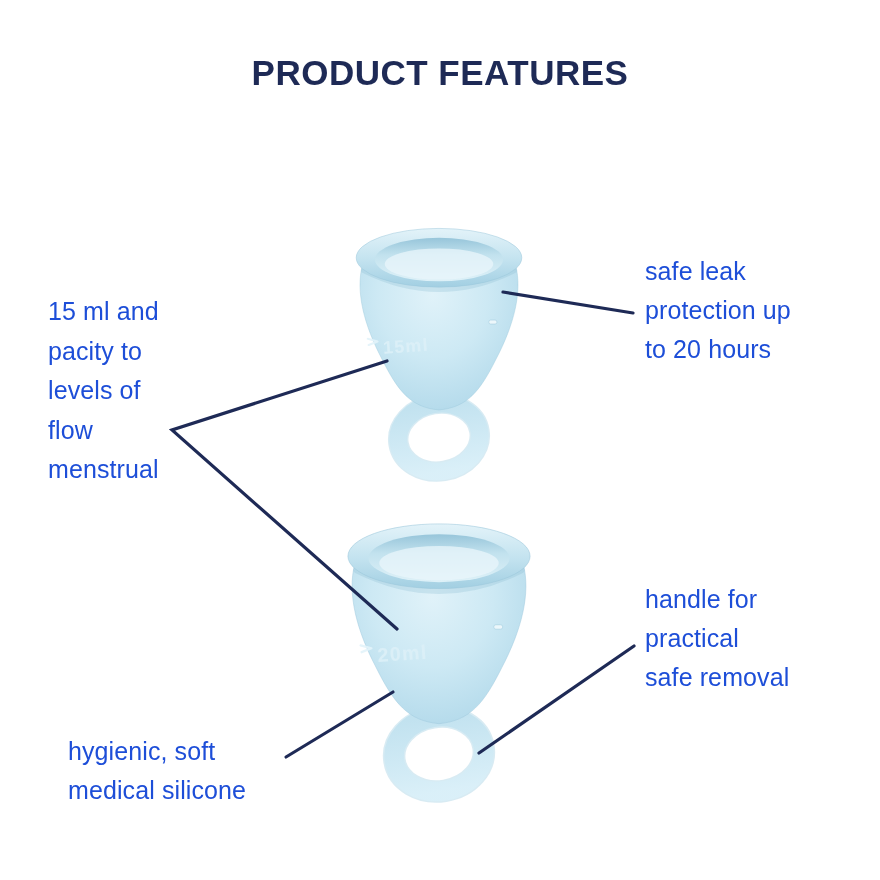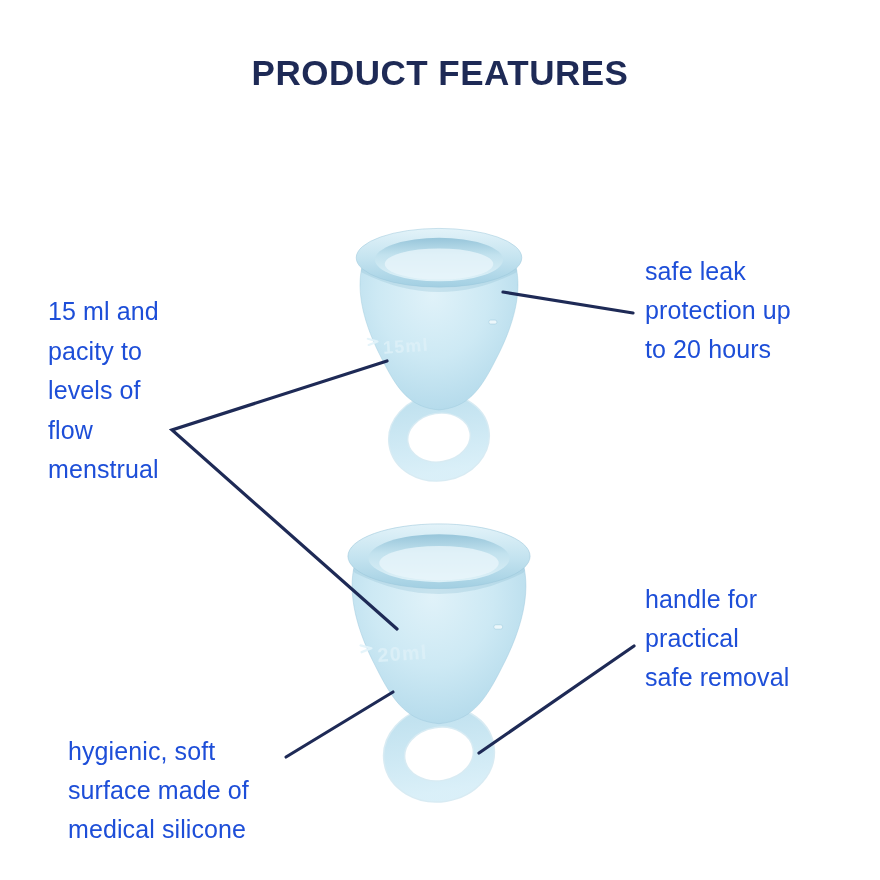--- a/index.html
+++ b/index.html
@@ -142,17 +142,16 @@
   </div>
 
   <div class="note note-handle">
     <span class="ln">handle for</span>
     <span class="ln">practical</span>
     <span class="ln">safe removal</span>
   </div>
 
   <div class="note note-surface">
     <span class="ln">hygienic, soft</span>
-    <span class="ln">surface made of</span>
     <span class="ln">medical silicone</span>
   </div>
 
 </div>
 
 </body></html>

